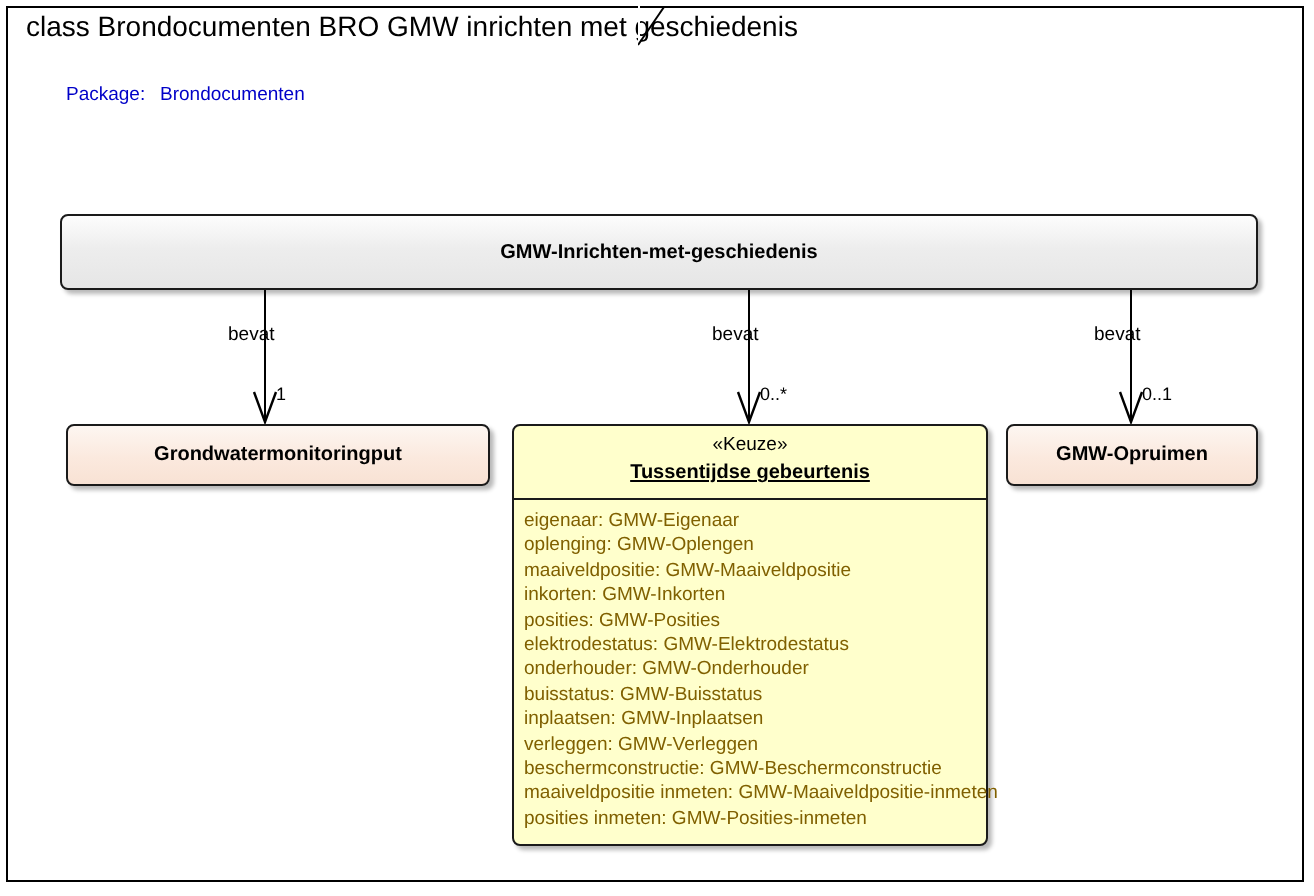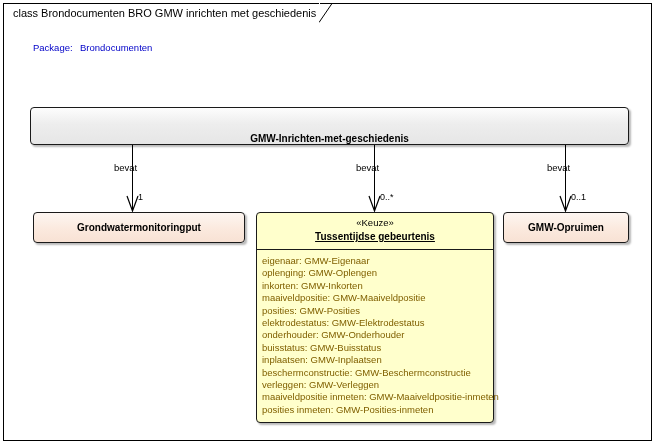--- a/index.html
+++ b/index.html
@@ -36,21 +36,21 @@
     border-top: 1px solid #000000;
     border-left: 1px solid #000000;
     box-sizing: border-box;
     padding: 0 18px 0 9px;
     display: flex;
     align-items: center;
     white-space: nowrap;
     z-index: 6;
   }
   #title-tab-text {
-    font-size: 11px;
+    font-size: 14px;
     color: #000000;
     line-height: 19px;
   }
   
   #title-tab-slant {
     position: absolute;
     top: 3px;
     height: 20px;
     width: 14px;
     z-index: 7;
@@ -89,21 +89,21 @@
   }
 
   
   #box-root {
     left: 30px;
     top: 107px;
     width: 599px;
     height: 38px;
     background: linear-gradient(to bottom, #fdfdfd 0%, #ededed 45%, #e6e6e6 100%);
     display: flex;
-    align-items: flex-end;
+    align-items: center;
     justify-content: center;
   }
 
   
   #box-left {
     left: 33px;
     top: 212px;
     width: 212px;
     height: 31px;
     background: linear-gradient(to bottom, #fdf6f1 0%, #fbe9de 55%, #f8e2d4 100%);
@@ -241,25 +241,25 @@
 </div>
 
 <div class="uml-box" id="box-center">
   <div id="center-header">
     <div id="center-stereotype">«Keuze»</div>
     <div id="center-name">Tussentijdse gebeurtenis</div>
   </div>
   <div id="center-attrs">
     <div class="attr-row">eigenaar: GMW-Eigenaar</div>
     <div class="attr-row">oplenging: GMW-Oplengen</div>
+    <div class="attr-row">maaiveldpositie: GMW-Maaiveldpositie</div>
     <div class="attr-row">inkorten: GMW-Inkorten</div>
-    <div class="attr-row">maaiveldpositie: GMW-Maaiveldpositie</div>
     <div class="attr-row">posities: GMW-Posities</div>
     <div class="attr-row">elektrodestatus: GMW-Elektrodestatus</div>
     <div class="attr-row">onderhouder: GMW-Onderhouder</div>
     <div class="attr-row">buisstatus: GMW-Buisstatus</div>
     <div class="attr-row">inplaatsen: GMW-Inplaatsen</div>
+    <div class="attr-row">verleggen: GMW-Verleggen</div>
     <div class="attr-row">beschermconstructie: GMW-Beschermconstructie</div>
-    <div class="attr-row">verleggen: GMW-Verleggen</div>
     <div class="attr-row">maaiveldpositie inmeten: GMW-Maaiveldpositie-inmeten</div>
     <div class="attr-row">posities inmeten: GMW-Posities-inmeten</div>
   </div>
 </div>
 
 </body></html>

